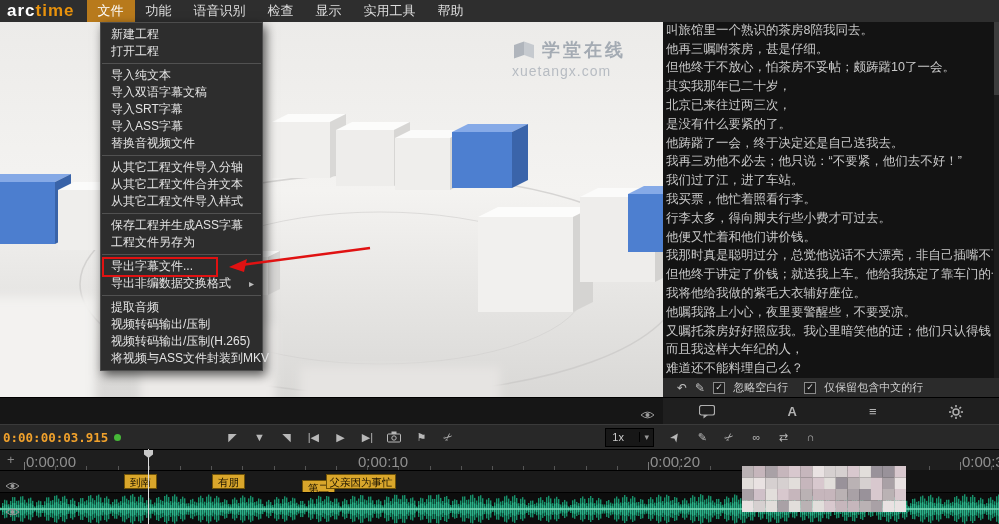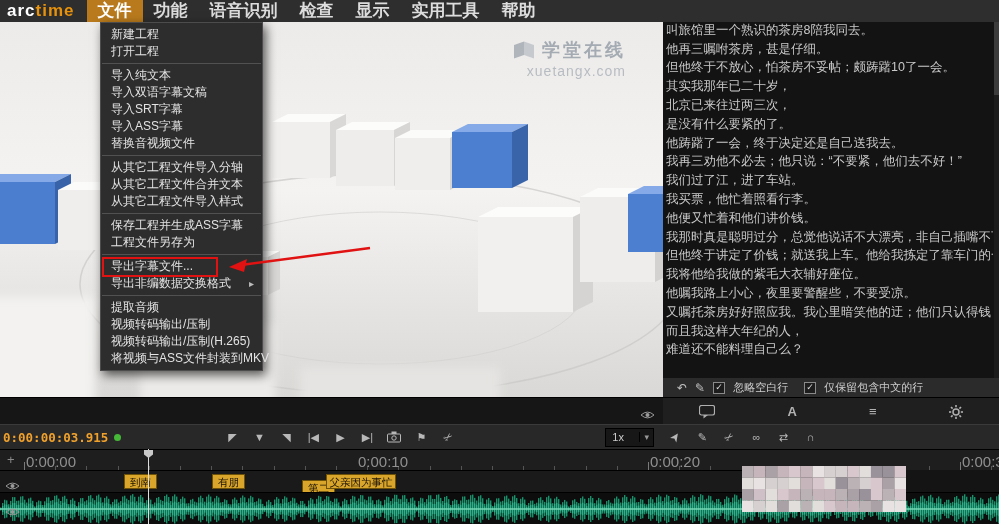--- a/index.html
+++ b/index.html
@@ -5,27 +5,27 @@
   html,body{margin:0;padding:0;background:#000;}
   .app{position:relative;width:999px;height:524px;background:#141414;overflow:hidden;
        font-family:"Liberation Sans","DejaVu Sans",sans-serif;cursor:default;}
 
   
   .menubar{position:absolute;left:0;top:0;width:100%;height:22px;background:#2e2e2e;
            display:flex;align-items:center;z-index:5;}
   .logo{font-size:17px;font-weight:bold;padding:0 12px 0 7px;letter-spacing:1px;line-height:22px;}
   .logo .arc{color:#ffffff;}
   .logo .time{color:#e8920c;}
-  .menu-item{color:#dddddd;font-size:17px;padding:0 11px;height:22px;line-height:22px;font-weight:bold;}
+  .menu-item{color:#dddddd;font-size:13px;padding:0 11px;height:22px;line-height:22px;}
   .menu-item.active{background:#b87a1c;color:#ffffff;}
 
   
   .video{position:absolute;left:0;top:22px;width:663px;height:375px;overflow:hidden;
          background:linear-gradient(#ecebe9 0%,#f4f3f1 45%,#d9d8d6 100%);}
-  .watermark{position:absolute;left:512px;top:16px;text-align:right;opacity:.85;z-index:2;}
+  .watermark{position:absolute;left:512px;top:16px;text-align:left;opacity:.85;z-index:2;}
   .wm-row{display:flex;align-items:center;gap:6px;}
   .wm-text{font-size:18px;font-weight:bold;color:#98a0aa;letter-spacing:3px;}
   .wm-sub{font-size:14px;color:#aeb4bc;letter-spacing:1px;margin-top:1px;}
 
   
   .dropdown{position:absolute;left:100px;top:22px;width:161px;background:#2d2d2d;
             border:1px solid #4c4c4c;box-shadow:3px 4px 10px rgba(0,0,0,.65);
             padding:3px 0;z-index:40;}
   .dd-item{position:relative;height:17px;line-height:17px;padding:0 8px 0 10px;font-size:12px;
            color:#e3e3e3;display:flex;justify-content:space-between;white-space:nowrap;text-align:right;}
@@ -254,20 +254,21 @@
         <div class="sub-line">叫旅馆里一个熟识的茶房8陪我同去。</div>
         <div class="sub-line">他再三嘱咐茶房，甚是仔细。</div>
         <div class="sub-line">但他终于不放心，怕茶房不妥帖；颇踌躇10了一会。</div>
         <div class="sub-line">其实我那年已二十岁，</div>
         <div class="sub-line">北京已来往过两三次，</div>
         <div class="sub-line">是没有什么要紧的了。</div>
         <div class="sub-line">他踌躇了一会，终于决定还是自己送我去。</div>
         <div class="sub-line">我再三劝他不必去；他只说：“不要紧，他们去不好！”</div>
         <div class="sub-line">我们过了江，进了车站。</div>
         <div class="sub-line">我买票，他忙着照看行李。</div>
+        <div class="sub-line">行李太多，得向脚夫行些小费才可过去。</div>
         <div class="sub-line">他便又忙着和他们讲价钱。</div>
         <div class="sub-line">我那时真是聪明过分，总觉他说话不大漂亮，非自己插嘴不可</div>
         <div class="sub-line">但他终于讲定了价钱；就送我上车。他给我拣定了靠车门的一张</div>
         <div class="sub-line">我将他给我做的紫毛大衣辅好座位。</div>
         <div class="sub-line">他嘱我路上小心，夜里要警醒些，不要受凉。</div>
         <div class="sub-line">又嘱托茶房好好照应我。我心里暗笑他的迂；他们只认得钱</div>
         <div class="sub-line">而且我这样大年纪的人，</div>
         <div class="sub-line">难道还不能料理自己么？</div>
       </div>
     <div class="rp-scroll">

